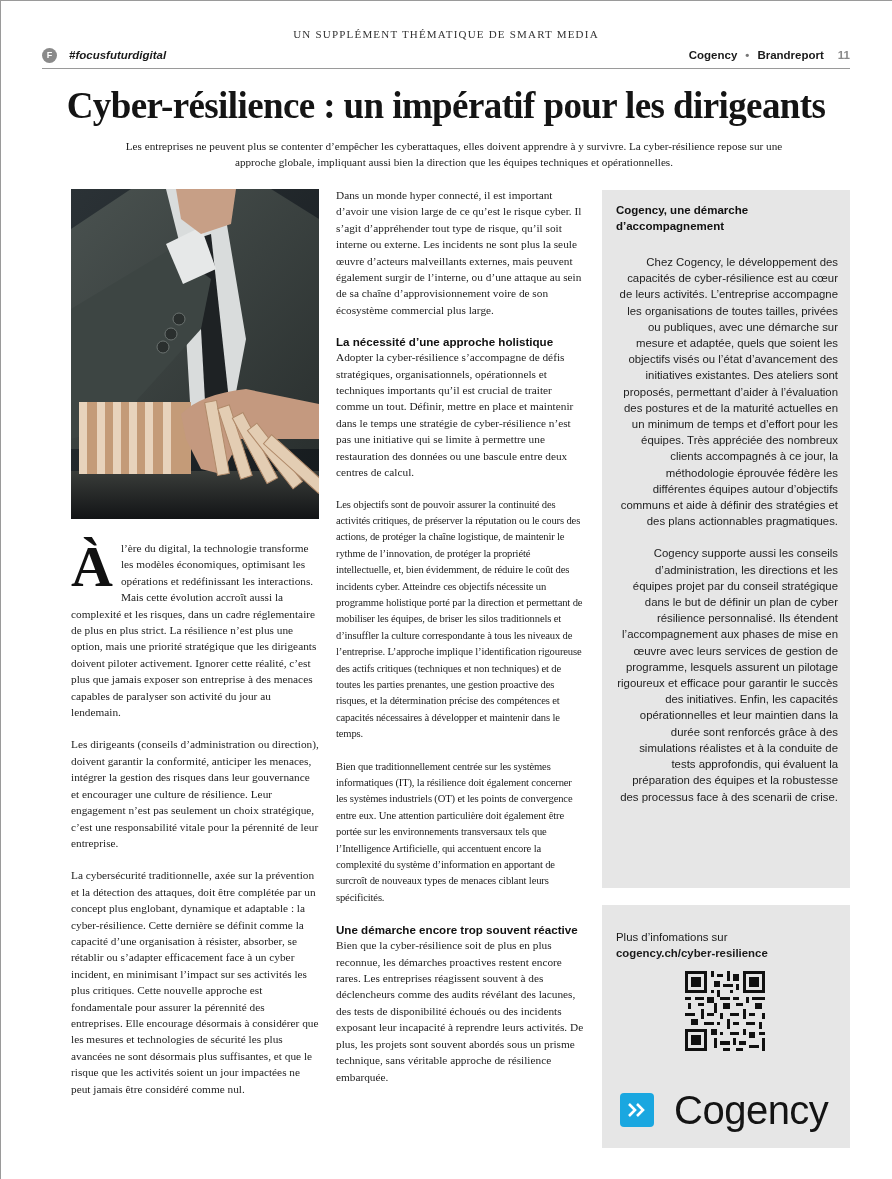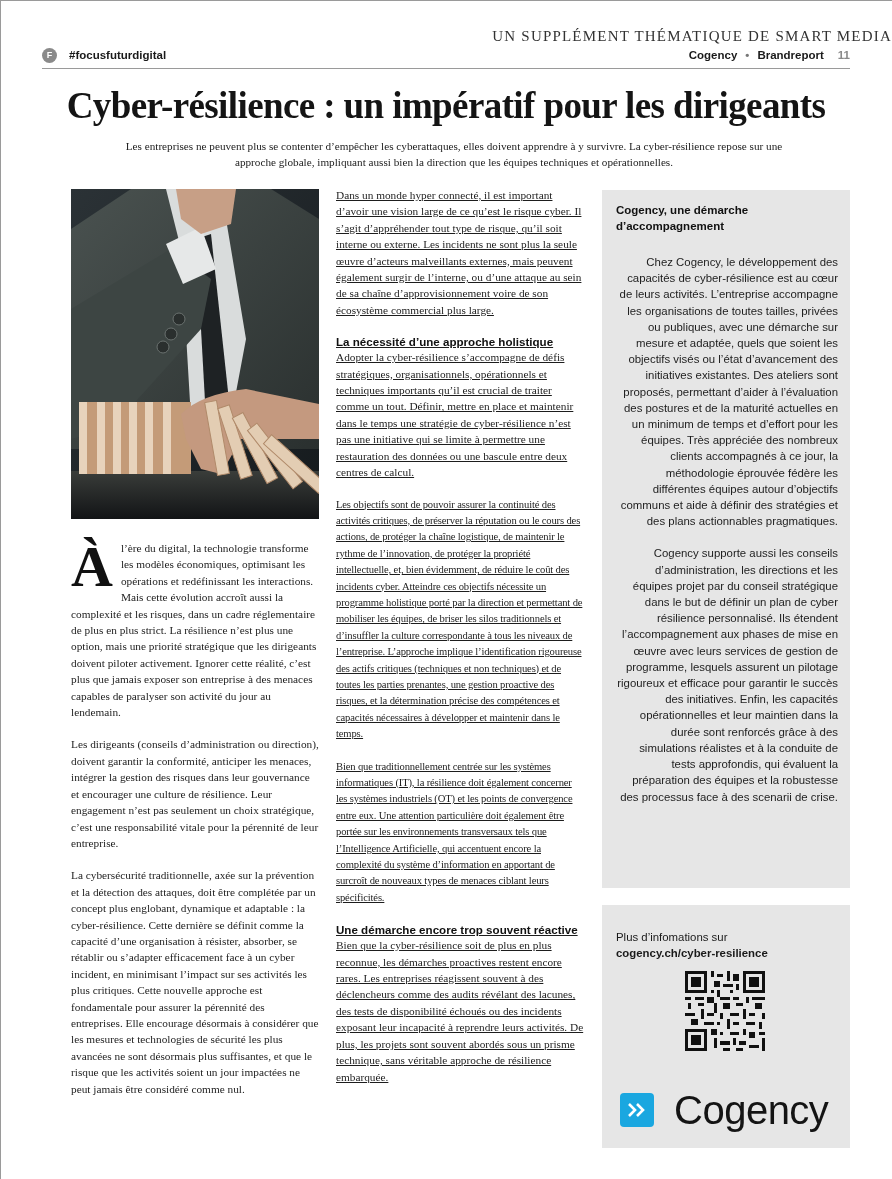--- a/index.html
+++ b/index.html
@@ -1,36 +1,36 @@
 <!DOCTYPE html>
 <html><head>
 <meta charset="utf-8">
 <style>
   * { box-sizing: border-box; margin: 0; padding: 0; }
   html, body { width: 892px; height: 1179px; background: #ffffff; overflow: hidden; }
   body { position: relative; font-family: "Liberation Serif", "DejaVu Serif", serif; color: #1a1a1a; }
   .page-border { position: absolute; left: 0; top: 0; width: 892px; height: 1179px; border-left: 1px solid #9a9a9a; border-top: 1px solid #9a9a9a; pointer-events: none; }
 
-  .supplement { position: absolute; left: 0; right: 0; top: 28px; text-align: right; font-size: 15px; letter-spacing: 1.2px; color: #333; font-family: "Liberation Serif", serif; }
+  .supplement { position: absolute; left: 0; right: 0; top: 28px; text-align: center; font-size: 11px; letter-spacing: 1.2px; color: #333; font-family: "Liberation Serif", serif; }
 
   .header-row { position: absolute; left: 42px; right: 42px; top: 45px; height: 20px; display: flex; justify-content: space-between; align-items: center; }
   .hashtag-wrap { display: flex; align-items: center; gap: 12px; }
   .f-badge { width: 15px; height: 15px; border-radius: 50%; background: #8a8a8a; color: #fff; font-family: "Liberation Sans", sans-serif; font-weight: bold; font-size: 9px; display: flex; align-items: center; justify-content: center; }
-  .hashtag { font-family: "Liberation Sans", sans-serif; font-weight: bold; font-size: 11.5px; color: #1a1a1a; }
+  .hashtag { font-family: "Liberation Sans", sans-serif; font-weight: bold; font-size: 11.5px; color: #1a1a1a; font-style: italic; }
   .brand-wrap { display: flex; align-items: center; gap: 8px; font-family: "Liberation Sans", sans-serif; font-weight: bold; font-size: 11.5px; }
   .brand-sep { color: #777; }
   .page-num { color: #8a8a8a; margin-left: 6px; }
   .header-rule { position: absolute; left: 42px; right: 42px; top: 68px; height: 1px; background: #9a9a9a; }
 
   .title { position: absolute; left: 0; right: 0; top: 84px; text-align: center; font-family: "Liberation Serif", serif; font-weight: bold; font-size: 37px; letter-spacing: -0.6px; color: #141414; }
   .lede { position: absolute; left: 110px; right: 94px; top: 139px; text-align: center; font-size: 11.2px; line-height: 15.5px; color: #222; }
 
   .col { position: absolute; font-size: 11.3px; line-height: 16.4px; color: #1d1d1d; }
   .col-left { left: 71px; width: 248px; top: 540px; }
-  .col-mid { left: 336px; width: 248px; top: 187px; text-decoration: underline; }
+  .col-mid { left: 336px; width: 248px; top: 187px; }
   .col-mid p.dense { font-size: 10.6px; letter-spacing: -0.15px; }
   .para { margin-bottom: 16px; }
   .heading { font-family: "Liberation Sans", sans-serif; font-weight: bold; font-size: 11.6px; line-height: 15px; color: #111; }
   .dropcap { float: left; font-family: "Liberation Serif", serif; font-weight: bold; font-size: 58px; line-height: 46px; margin: 4px 8px 0 0; color: #111; }
 
   .photo { position: absolute; left: 71px; top: 189px; width: 248px; height: 330px; overflow: hidden; background: #1f2428; }
 
   .sidebar { position: absolute; left: 602px; top: 190px; width: 248px; height: 698px; background: #e6e6e6; padding: 12px 12px 0 14px; font-family: "Liberation Sans", sans-serif; font-size: 11.4px; line-height: 16.2px; color: #1d1d1d; }
   .sidebar .heading { font-size: 11.5px; line-height: 16px; margin-bottom: 20px; }
   .sidebar p { margin-bottom: 16px; text-align: right; }

